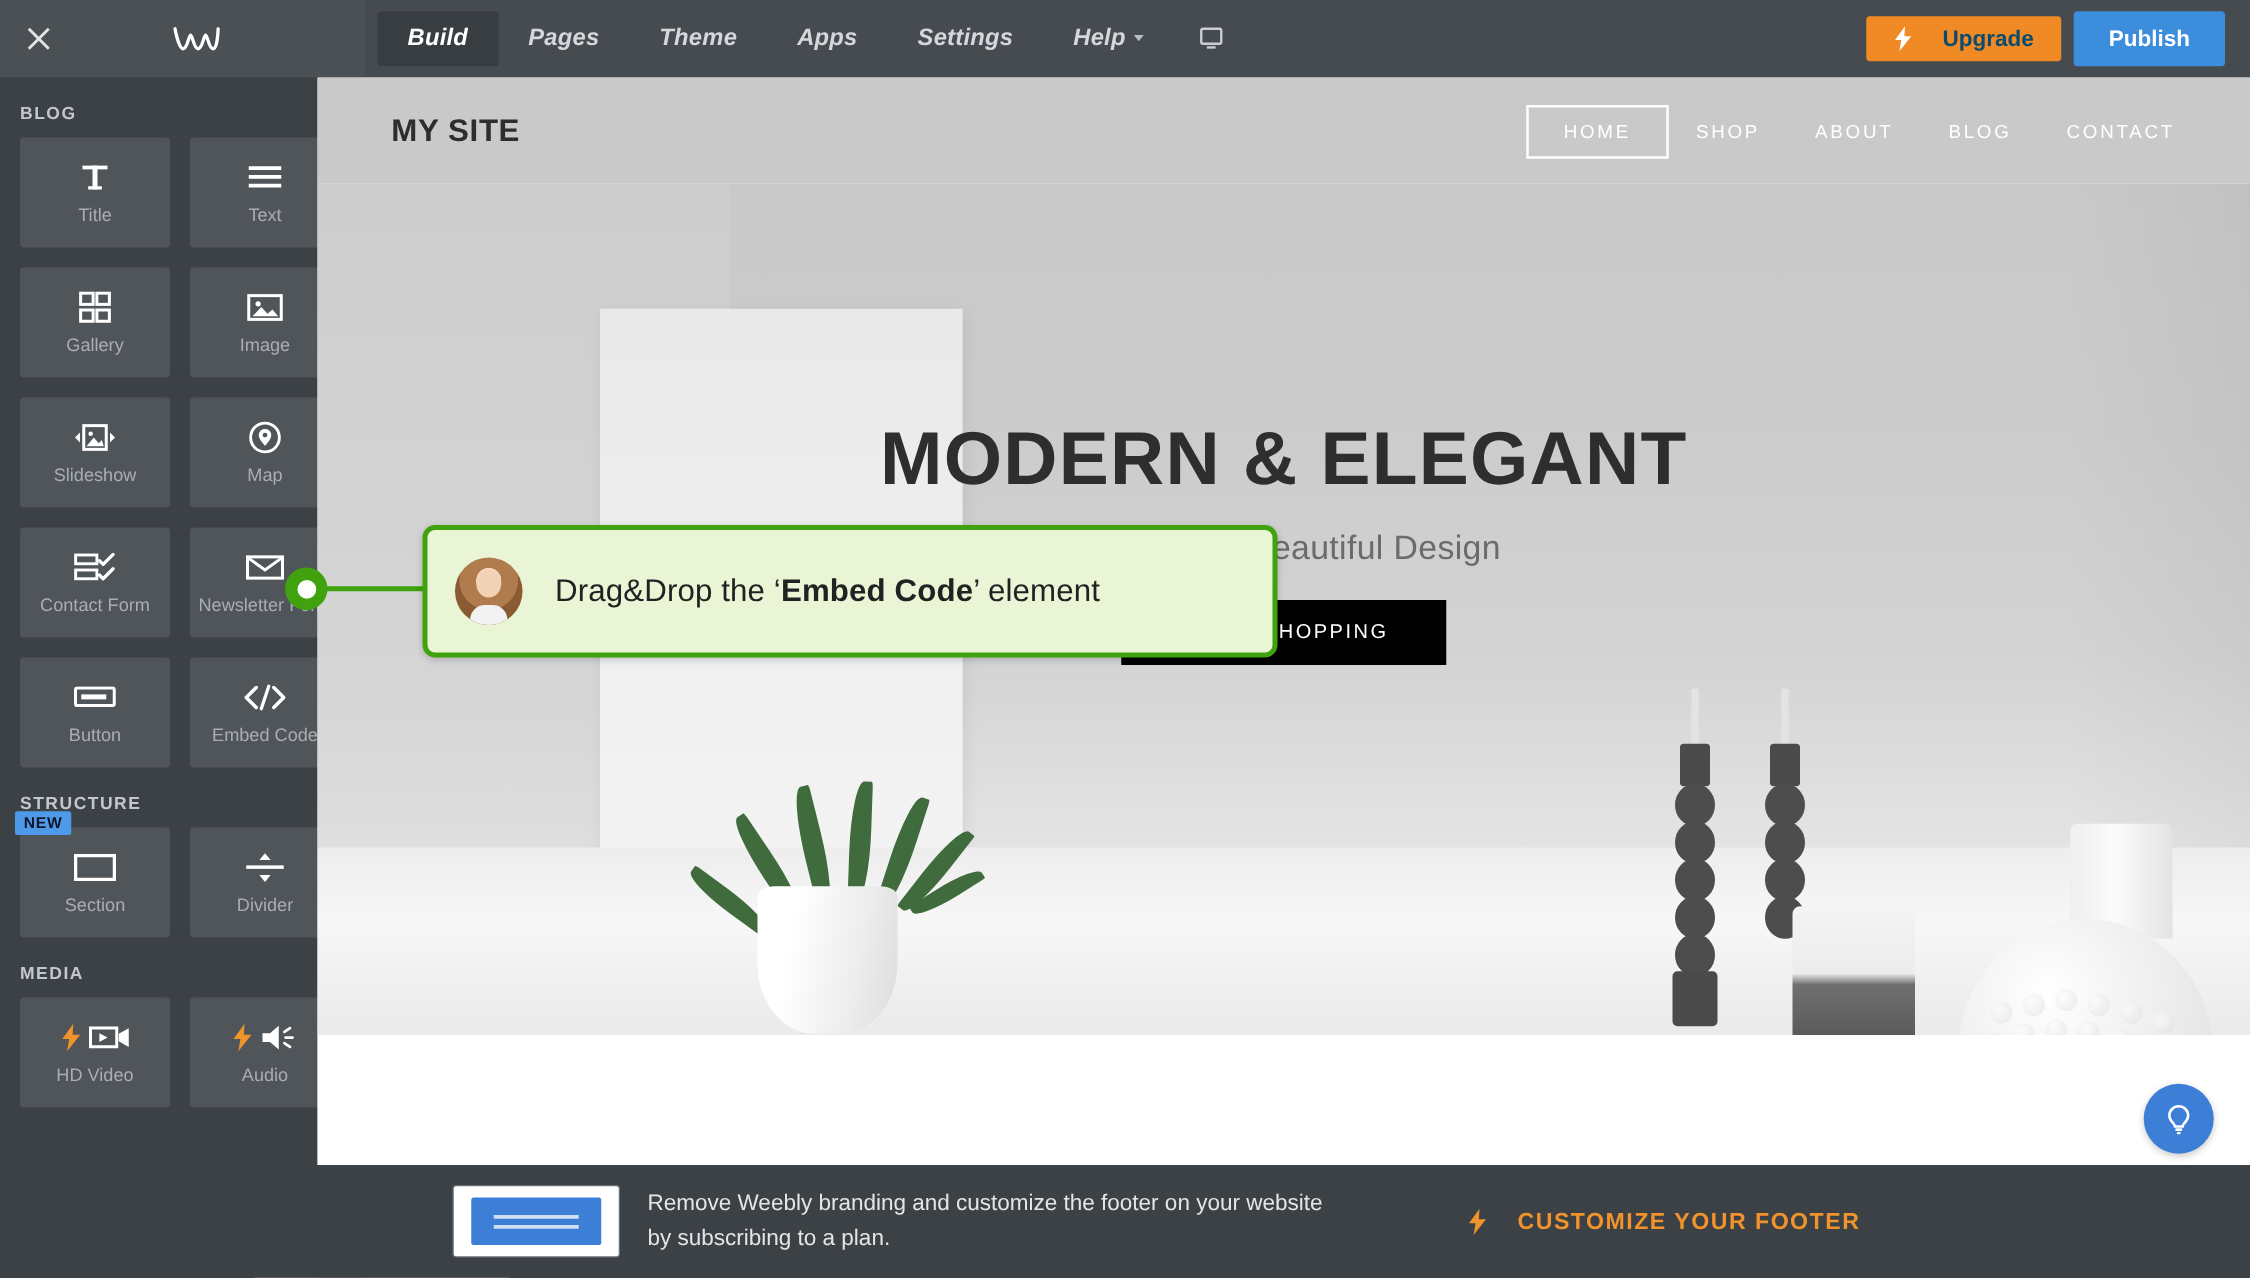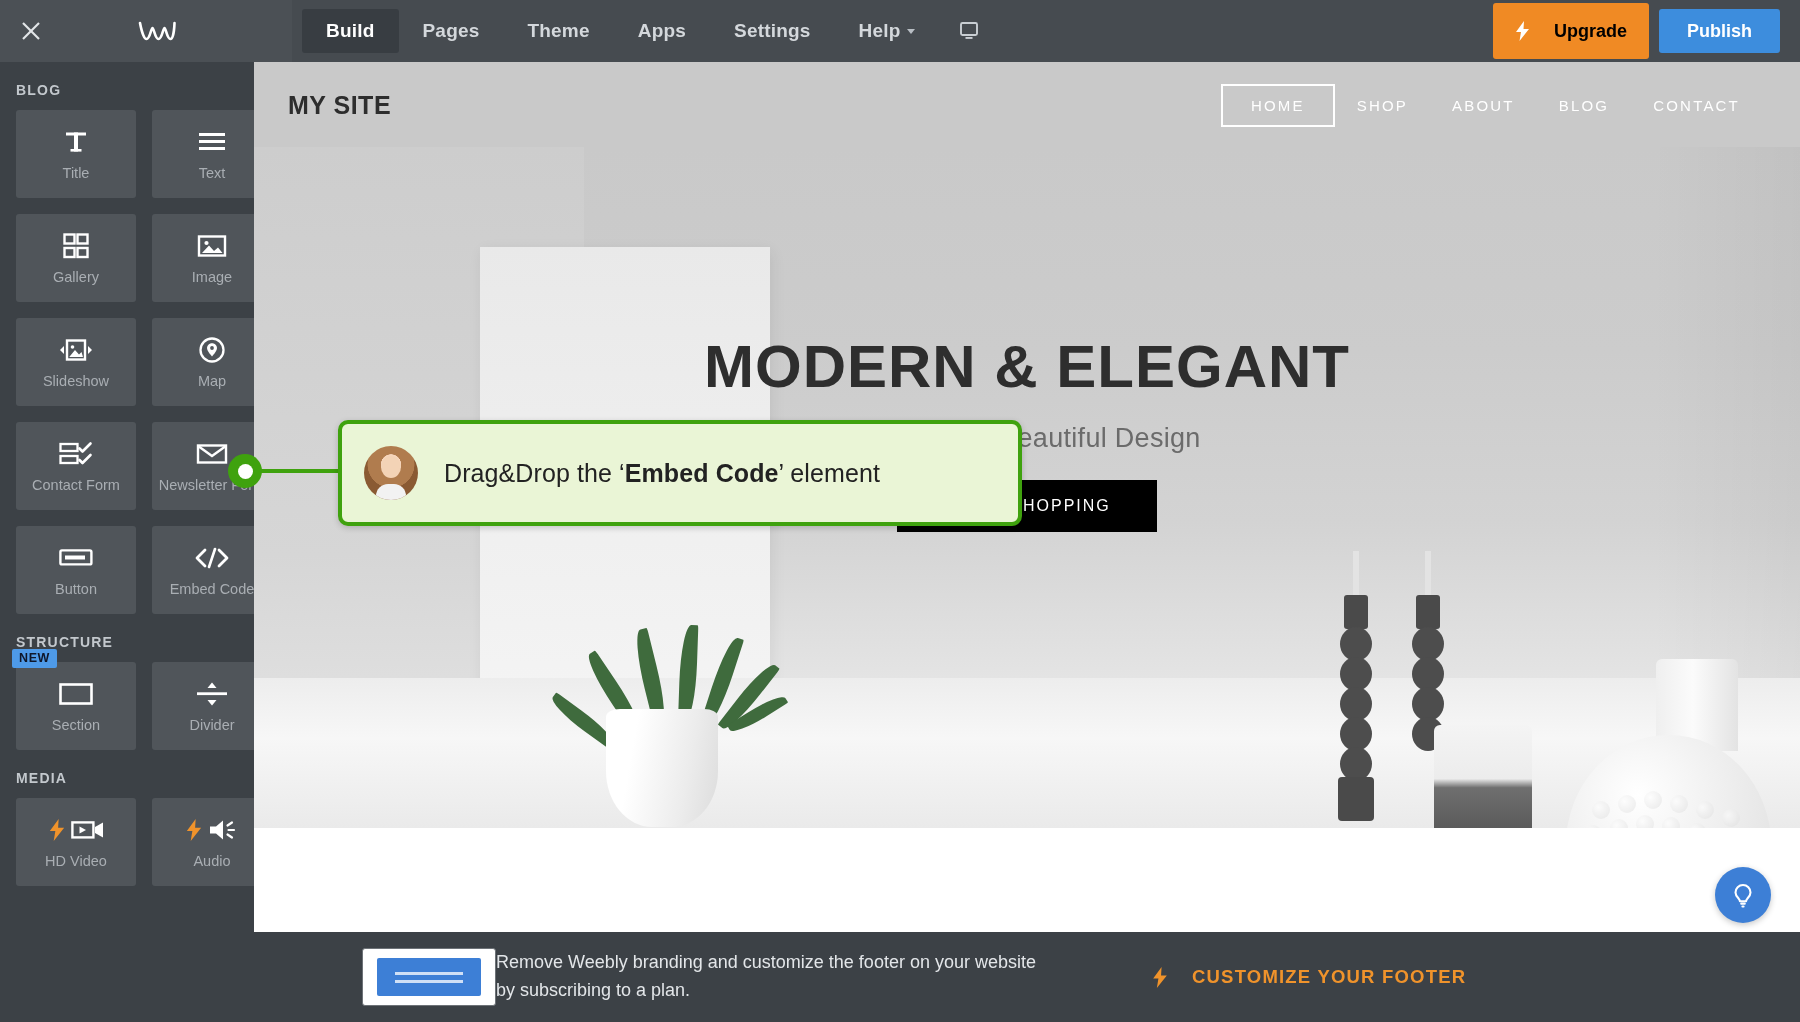--- a/index.html
+++ b/index.html
@@ -30,38 +30,39 @@
   .weebly-logo {
     flex: 1; display: flex; align-items: center; justify-content: center;
     margin-right: 40px;
   }
   .nav-tabs { display: flex; align-items: center; height: 62px; padding-left: 10px; }
   .nav-tab {
     font-size: 19px; color: #d4d8dc; font-weight: bold;
     padding: 0 24px; height: 44px; line-height: 44px;
     border-radius: 3px; cursor: pointer; white-space: nowrap;
     letter-spacing: .2px;
+    font-style: italic;
   }
   .nav-tab.active { background: #383d42; color: #ffffff; }
   .nav-tab .caret {
     display: inline-block; margin-left: 6px;
     border-left: 4px solid transparent; border-right: 4px solid transparent;
     border-top: 5px solid #b8bec4; vertical-align: middle;
   }
   .device-picker {
     display: flex; align-items: center; gap: 7px;
     margin-left: 18px; cursor: pointer; height: 44px;
   }
   .topbar-right {
     margin-left: auto; display: flex; align-items: center; gap: 10px;
     padding-right: 20px;
   }
   .btn-upgrade {
-    background: #f08a24; color: #000000; font-size: 18px; font-weight: bold;
-    height: 56px; display: flex; align-items: center; gap: 24px;
+    background: #f08a24; color: #0c4a6e; font-size: 18px; font-weight: bold;
+    height: 36px; display: flex; align-items: center; gap: 24px;
     padding: 0 22px; border-radius: 3px; cursor: pointer; white-space: nowrap;
   }
   .btn-publish {
     background: #3d8ddd; color: #fff; font-size: 18px; font-weight: bold;
     height: 44px; display: flex; align-items: center; justify-content: center;
     padding: 0 28px; border-radius: 3px; cursor: pointer;
   }
   .bolt { display: inline-block; }
 
   
@@ -95,21 +96,21 @@
   .canvas {
     position: absolute; left: 254px; top: 62px;
     width: 1546px; height: 870px; background: #ffffff;
     overflow: hidden;
   }
   .site-header {
     position: relative; height: 85px; background: #c9c9c9;
     display: flex; align-items: center;
   }
   .site-title {
-    position: absolute; left: 34px; top: 29px;
+    position: absolute; left: 59px; top: 29px;
     font-size: 25px; font-weight: bold; color: #2d2d2d; letter-spacing: .5px;
   }
   .site-nav {
     position: absolute; right: 38px; top: 22px;
     display: flex; align-items: center; gap: 0px;
   }
   .site-nav a {
     color: #ffffff; font-size: 15px; letter-spacing: 2.2px;
     padding: 13px 22px; text-decoration: none; white-space: nowrap;
   }
@@ -250,21 +251,21 @@
     background: #ffffff; border: 1px solid #6d7277; border-radius: 3px;
     display: flex; align-items: center; justify-content: center;
     position: relative;
   }
   .bb-thumb .blue {
     width: 104px; height: 38px; background: #3d7fd6; border-radius: 2px;
     display: flex; flex-direction: column; align-items: center; justify-content: center; gap: 5px;
   }
   .bb-thumb .blue span { display:block; width: 68px; height: 3px; background: #cfe0f6; }
   .bb-text {
-    color: #e3e6e9; font-size: 18px; line-height: 1.55; max-width: 560px;
+    margin-left: 22px; color: #e3e6e9; font-size: 18px; line-height: 1.55; max-width: 560px;
   }
   .bb-cta {
     margin-left: 96px; display: flex; align-items: center; gap: 24px;
     color: #f0932b; font-size: 18.5px; font-weight: bold; letter-spacing: 1.2px;
     cursor: pointer; white-space: nowrap;
   }
   .sb-scroll-shadow {
     position:absolute; left:290px; top:62px; width:2px; height:960px;
     background: rgba(0,0,0,.25);
   }

